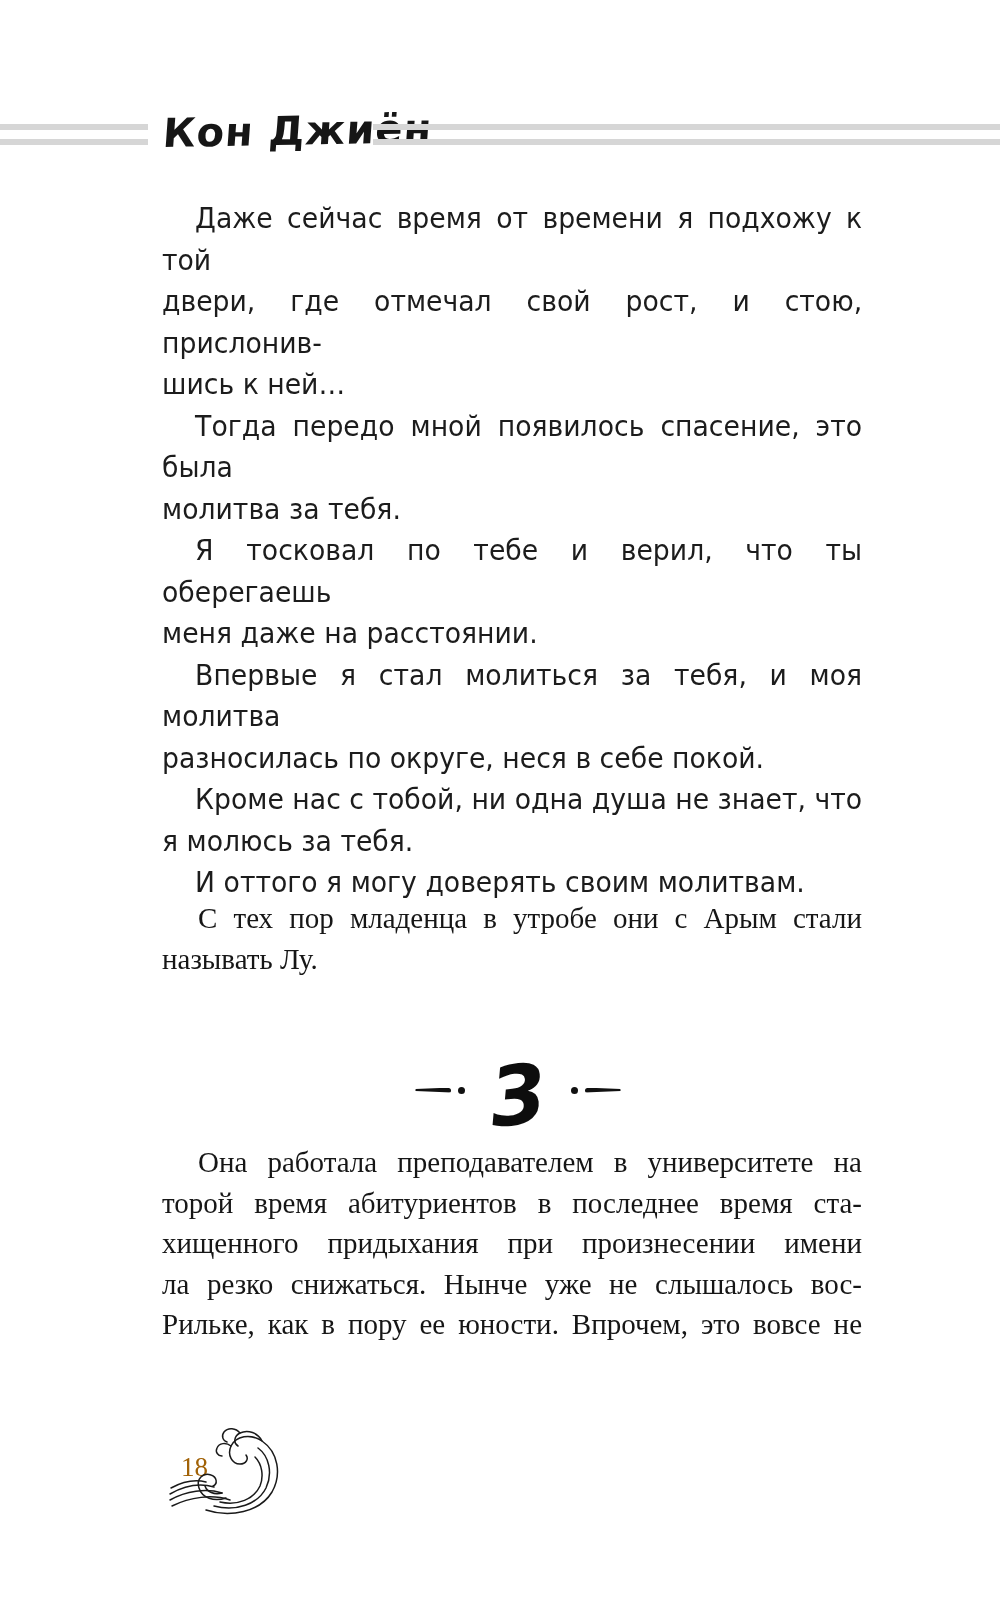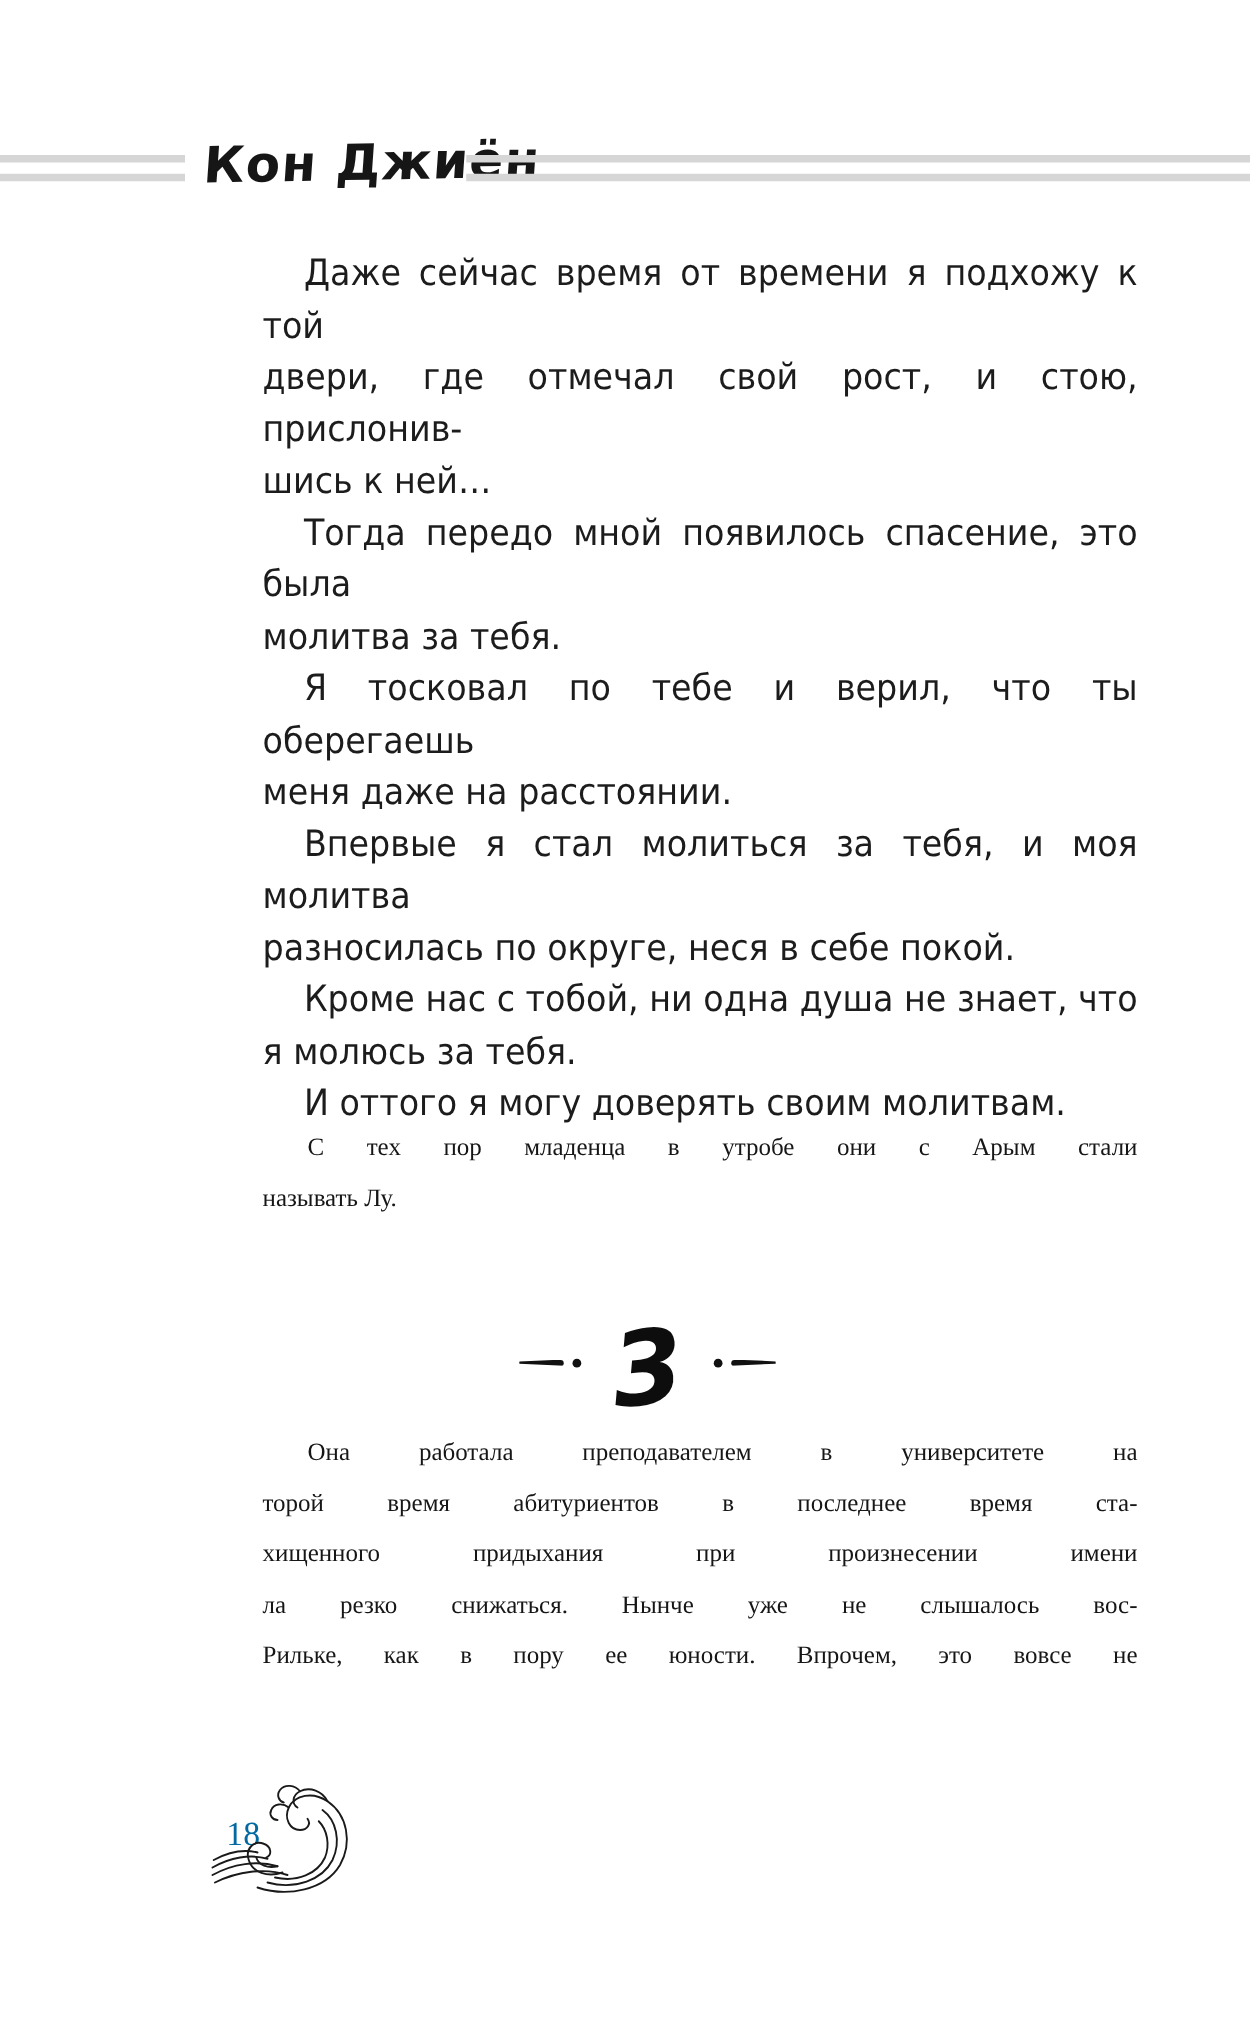--- a/index.html
+++ b/index.html
@@ -21,21 +21,21 @@
   .rules-right{left:373px;width:627px;}
   .author{
     position:absolute;left:163px;top:-2px;width:206px;
     font-family:"DejaVu Sans", sans-serif;
     font-weight:700;font-size:40px;line-height:74px;
     letter-spacing:1px;white-space:nowrap;
     transform:skewX(-5deg) rotate(-1deg);transform-origin:0 50%;
   }
 
   
-  .block{position:absolute;left:162px;width:700px;margin-left:48px;}
+  .block{position:absolute;left:162px;width:700px;}
   .ln{width:700px;}
   .jl{text-align:justify;text-align-last:justify;}
   .ll{text-align:left;}
   .ind{text-indent:36px;}
 
   
   .hand{top:198px;}
   .hand .ln{
     font-family:"DejaVu Sans", sans-serif;
     font-size:29px;line-height:41.5px;
@@ -46,21 +46,21 @@
 
   
   .italic-block{top:732px;}
   .italic-block .ln{
     font-style:italic;font-size:31px;line-height:41px;
   }
 
   
   .serif-a{top:898px;}
   .serif-b{top:1142px;}
-  .serif-a .ln,.serif-b .ln{font-size:20px;line-height:40.5px;}
+  .serif-a .ln,.serif-b .ln{font-size:29px;line-height:40.5px;}
 
   
   .divider{
     position:absolute;top:1040px;left:162px;width:712px;height:100px;
     display:flex;align-items:center;justify-content:center;
   }
   .dash{width:36px;height:5px;background:#111;border-radius:3px;}
   .dash-left{clip-path:polygon(0 32%,100% 0,100% 100%,0 68%);margin-right:7px;}
   .dash-right{clip-path:polygon(0 0,100% 32%,100% 68%,0 100%);margin-left:7px;}
   .dot{width:7px;height:7px;border-radius:50%;background:#111;}
@@ -70,21 +70,21 @@
     font-size:82px;line-height:100px;
     margin:0 24px;
     transform:rotate(-6deg) translateY(6px);
     color:#0d0d0d;
   }
 
   
   .footer{position:absolute;left:0;top:1424px;width:1000px;height:100px;}
   .pagenum{
     position:absolute;left:181px;top:28px;
-    font-size:27px;line-height:30px;color:#0369a1;
+    font-size:27px;line-height:30px;color:#a16207;
   }
   .wave{position:absolute;left:168px;top:2px;}
 </style>
 </head>
 <body>
 
 <div class="page">
 
   <div class="header">
     <div class="rules rules-left">

